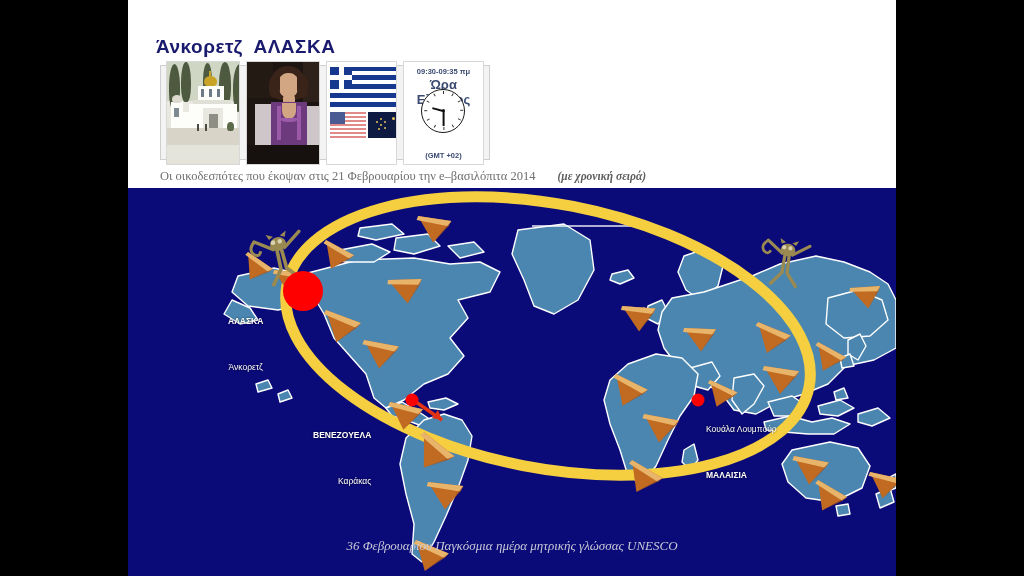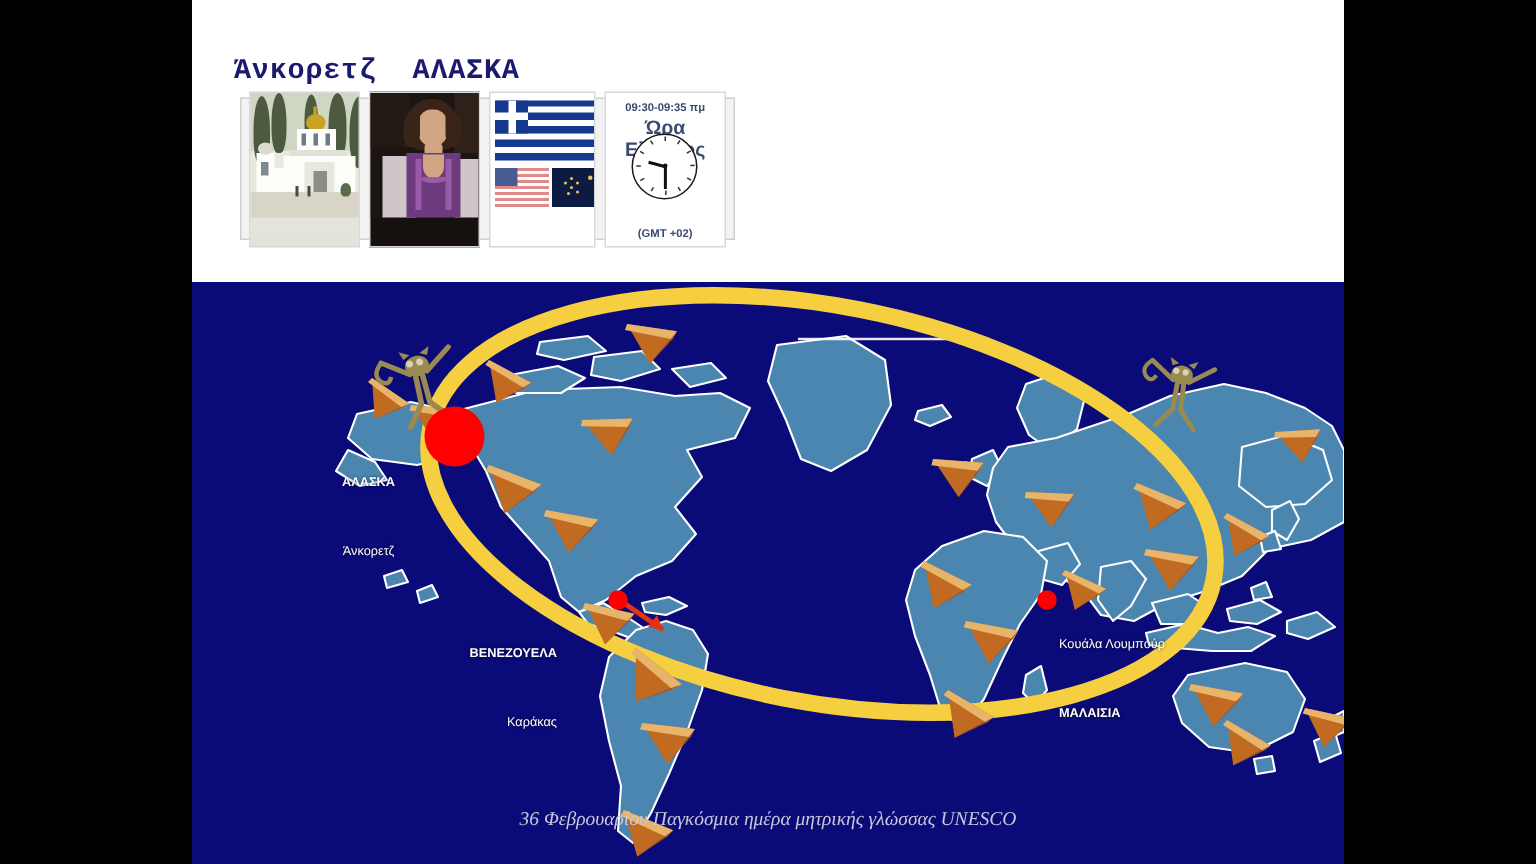--- a/index.html
+++ b/index.html
@@ -6,21 +6,21 @@
   body{width:1024px;height:576px;overflow:hidden;font-family:"Liberation Sans",sans-serif;}
   #stage{position:relative;width:1024px;height:576px;background:#000;}
 
   
   #header-panel{
     position:absolute;left:128px;top:0;width:768px;height:188px;
     background:#ffffff;
   }
   #slide-title{
     position:absolute;left:28px;top:36px;
-    font-family:Liberation Mono, monospace;
+    font-family:Liberation Sans, sans-serif;
     font-weight:bold;font-size:19px;color:#1a1a6e;letter-spacing:.5px;
     white-space:pre;
   }
   
   #thumb-strip{
     position:absolute;left:32px;top:65px;width:330px;height:95px;
     background:#f3f3f3;border:1px solid #cfcfcf;box-sizing:border-box;
     display:flex;align-items:center;padding:4px 5px;gap:6px;
   }
   .thumb{position:relative;height:104px;border:1px solid #d8d8d8;box-sizing:border-box;overflow:hidden;background:#fff;}
@@ -207,20 +207,24 @@
           <div class="tick" style="transform:rotate(330deg);"></div>
           <div class="hand" id="hand-h" style="transform: rotate(285deg);"></div>
           <div class="hand" id="hand-m" style="transform: rotate(180deg);"></div>
           <div id="clk-pin"></div>
         </div>
         <div class="clk-line" id="clk-gmt">(GMT +02)</div>
       </div>
     </div>
 
 
+    <div id="subtitle-row">
+      <span id="subtitle-main">Οι οικοδεσπότες που έκοψαν στις 21 Φεβρουαρίου την e–βασιλόπιτα 2014</span>
+      <span id="subtitle-note">(με χρονική σειρά)</span>
+    </div>
   </div>
 
   <div id="map-panel">
     <div id="tiny-dot"></div>
 
     <svg id="map-svg" viewBox="0 0 768 388">
       <defs>
         <g id="pie">
           <path d="M0,0 L34,10 L12,30 Z" fill="#c06a22"></path>
           <path d="M0,0 L34,10 L30,15 L-2,4 Z" fill="#e8b46a"></path>

